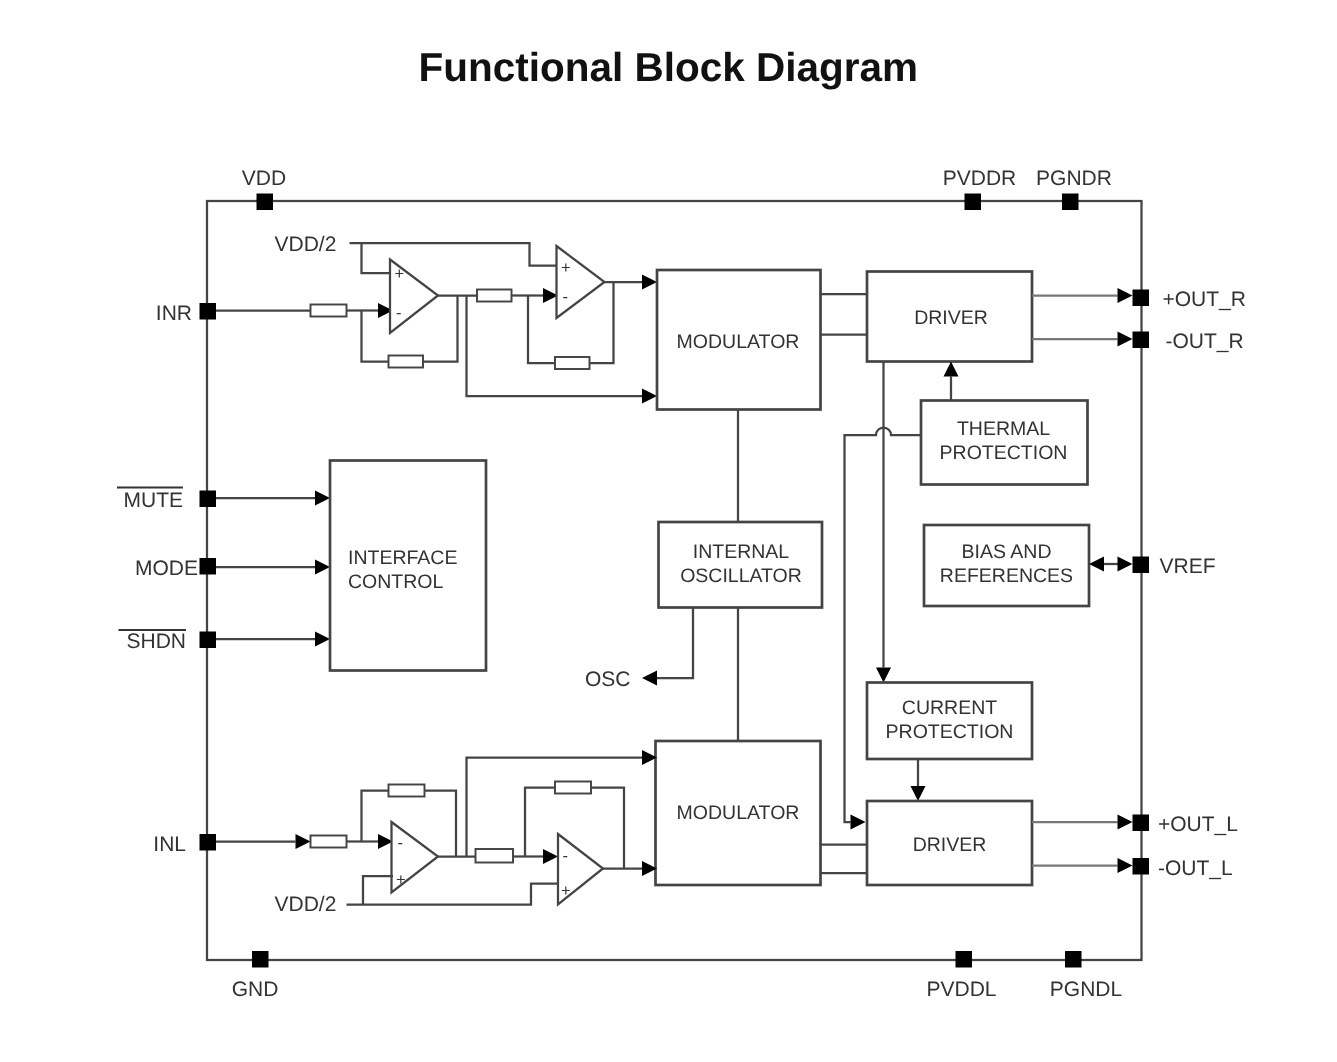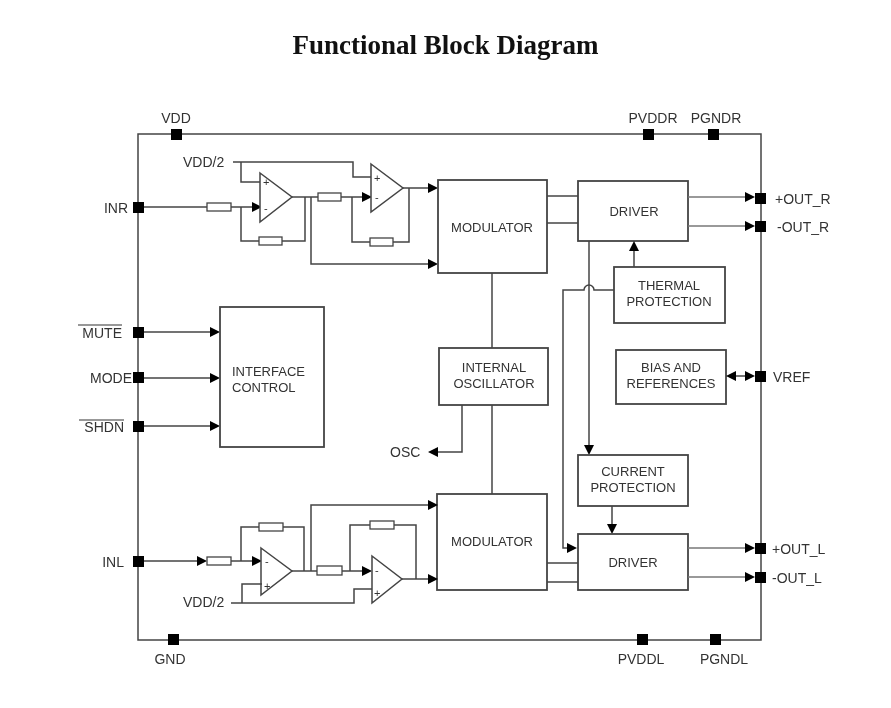--- a/index.html
+++ b/index.html
@@ -1,19 +1,19 @@
 <!DOCTYPE html>
 <html><head>
 <meta charset="utf-8">
 <style>
   html, body { margin: 0; padding: 0; background: #ffffff; }
   body { width: 891px; height: 708px; position: relative; overflow: hidden; }
   #title {
     position: absolute; left: 0; top: 30px; width: 891px; text-align: center;
-    font-family: Liberation Serif, serif; font-weight: bold; font-size: 27px; color: #111;
+    font-family: Liberation Sans, sans-serif; font-weight: bold; font-size: 27px; color: #111;
   }
   svg { position: absolute; left: 0; top: 0; }
   svg text { font-family: "Liberation Sans", sans-serif; fill: #333; }
   .lbl { font-size: 14px; }
   .blk { font-size: 13px; }
   .w { stroke: #444; stroke-width: 1.5; fill: none; }
   .wg { stroke: #777; stroke-width: 1.5; fill: none; }
   .box { stroke: #444; stroke-width: 1.8; fill: #fff; }
   .res { stroke: #444; stroke-width: 1.3; fill: #fff; }
   .pin { fill: #000; }

